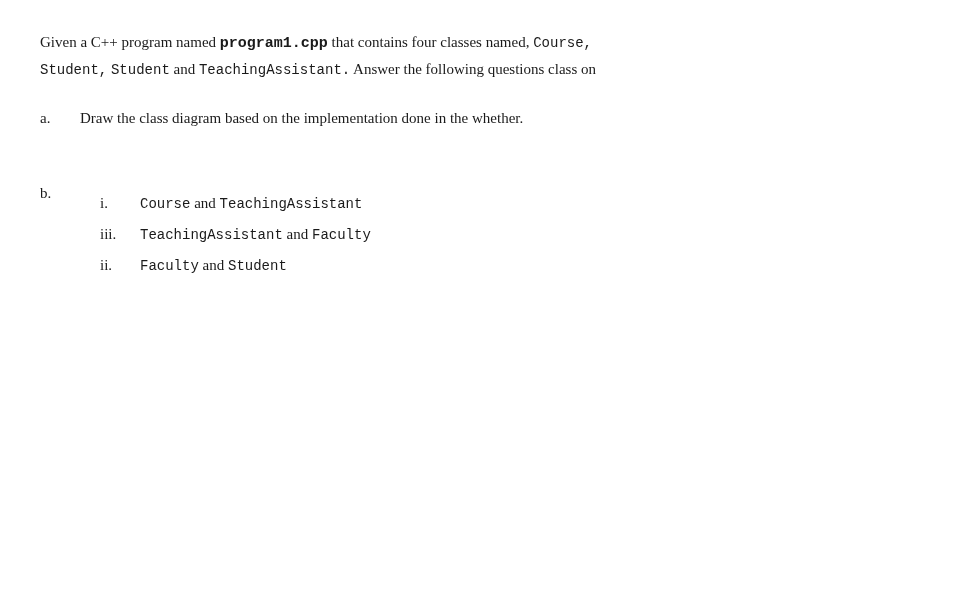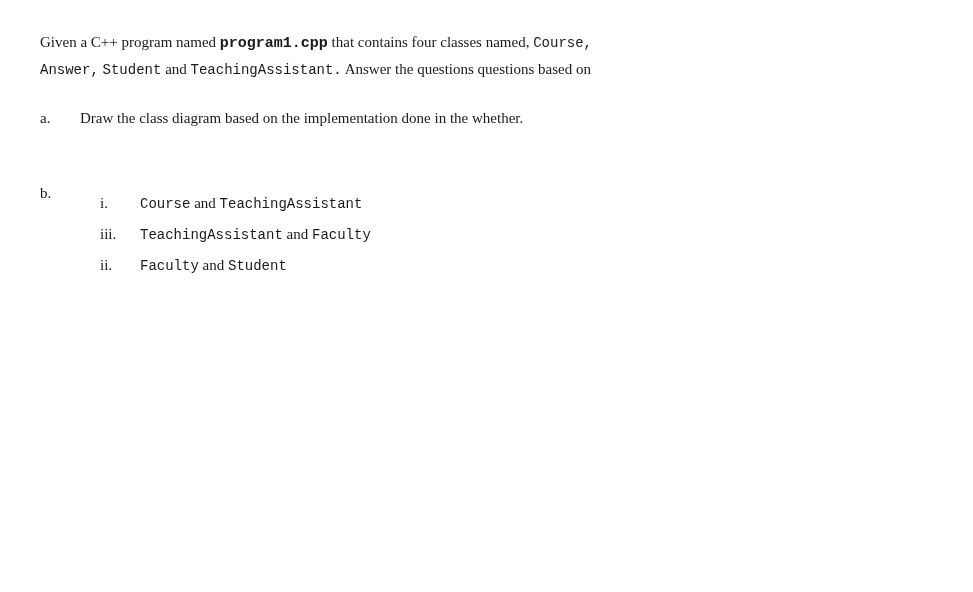--- a/index.html
+++ b/index.html
@@ -97,21 +97,21 @@
       margin-bottom: 50px;
     }
   </style>
 </head>
 <body>
 
 <div class="content-area">
 
   <p class="intro-paragraph">
     <span>Given a C++ program named </span><span class="bold-code">program1.cpp</span><span> that contains four classes named, </span><span class="inline-code">Course,</span><br>
-    <span class="inline-code">Answer,</span> <span class="inline-code">Student</span><span> and </span><span class="inline-code">TeachingAssistant.</span><span>  Answer the questions questions based on</span><br>
+    <span class="inline-code">Student,</span> <span class="inline-code">Student</span><span> and </span><span class="inline-code">TeachingAssistant.</span><span>  Answer the following questions class on</span><br>
   </p>
 
   <ol class="question-list">
 
     <li class="question-item question-a-spacing">
       <span class="question-label">a.</span>
       <div class="question-content">
         <span>Draw the class diagram based on the implementation done in the whether.</span>
       </div>
     </li>

